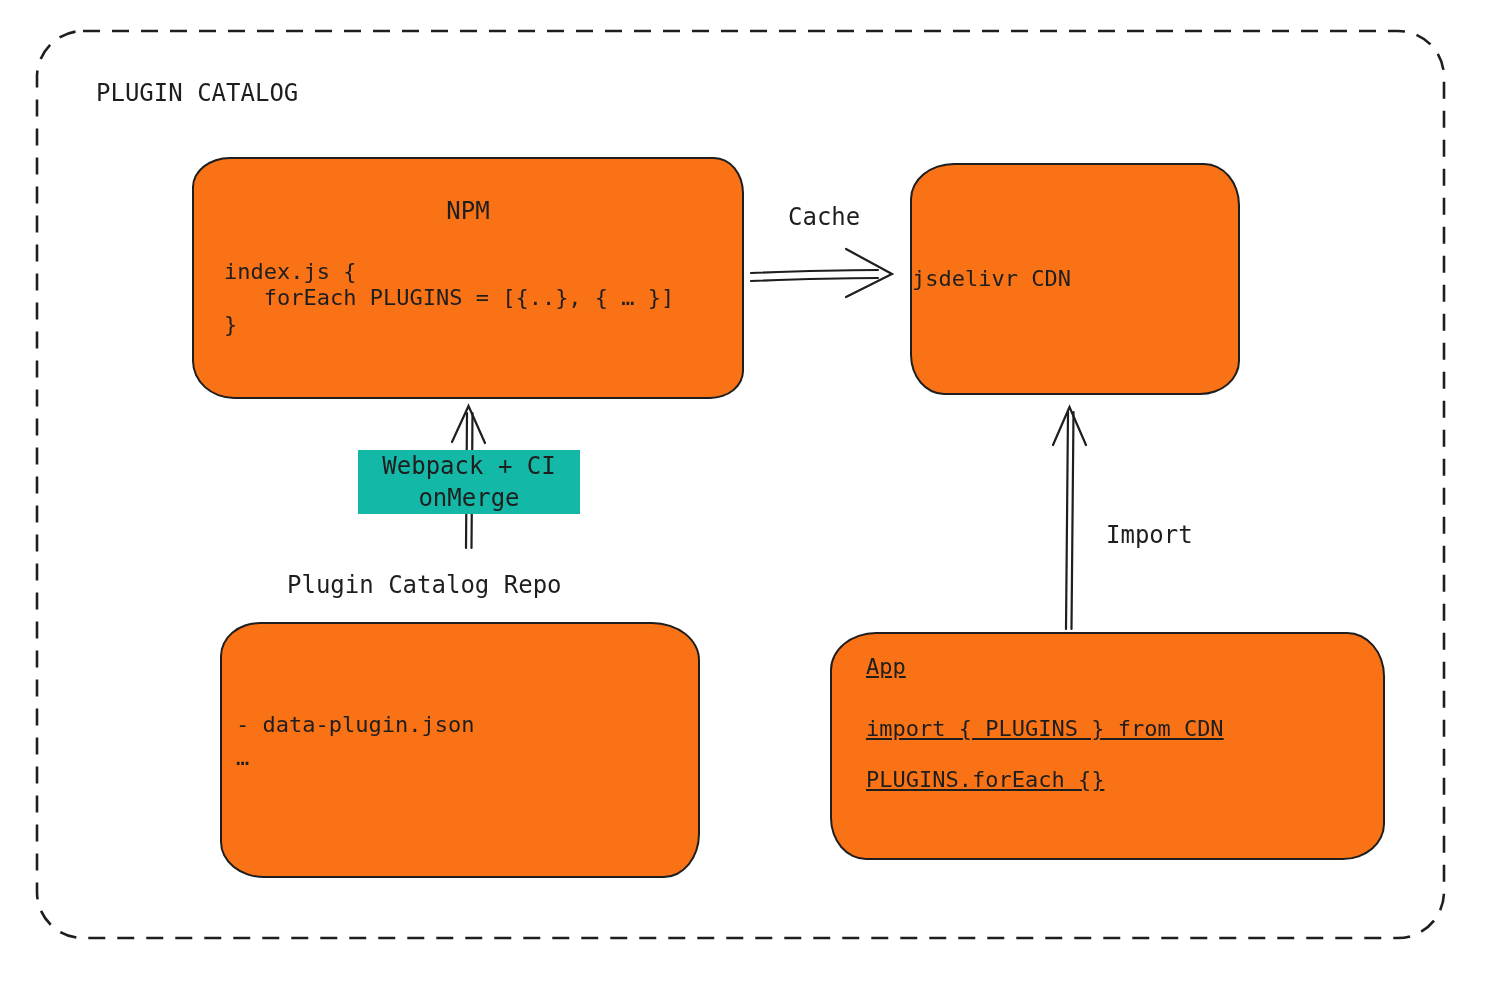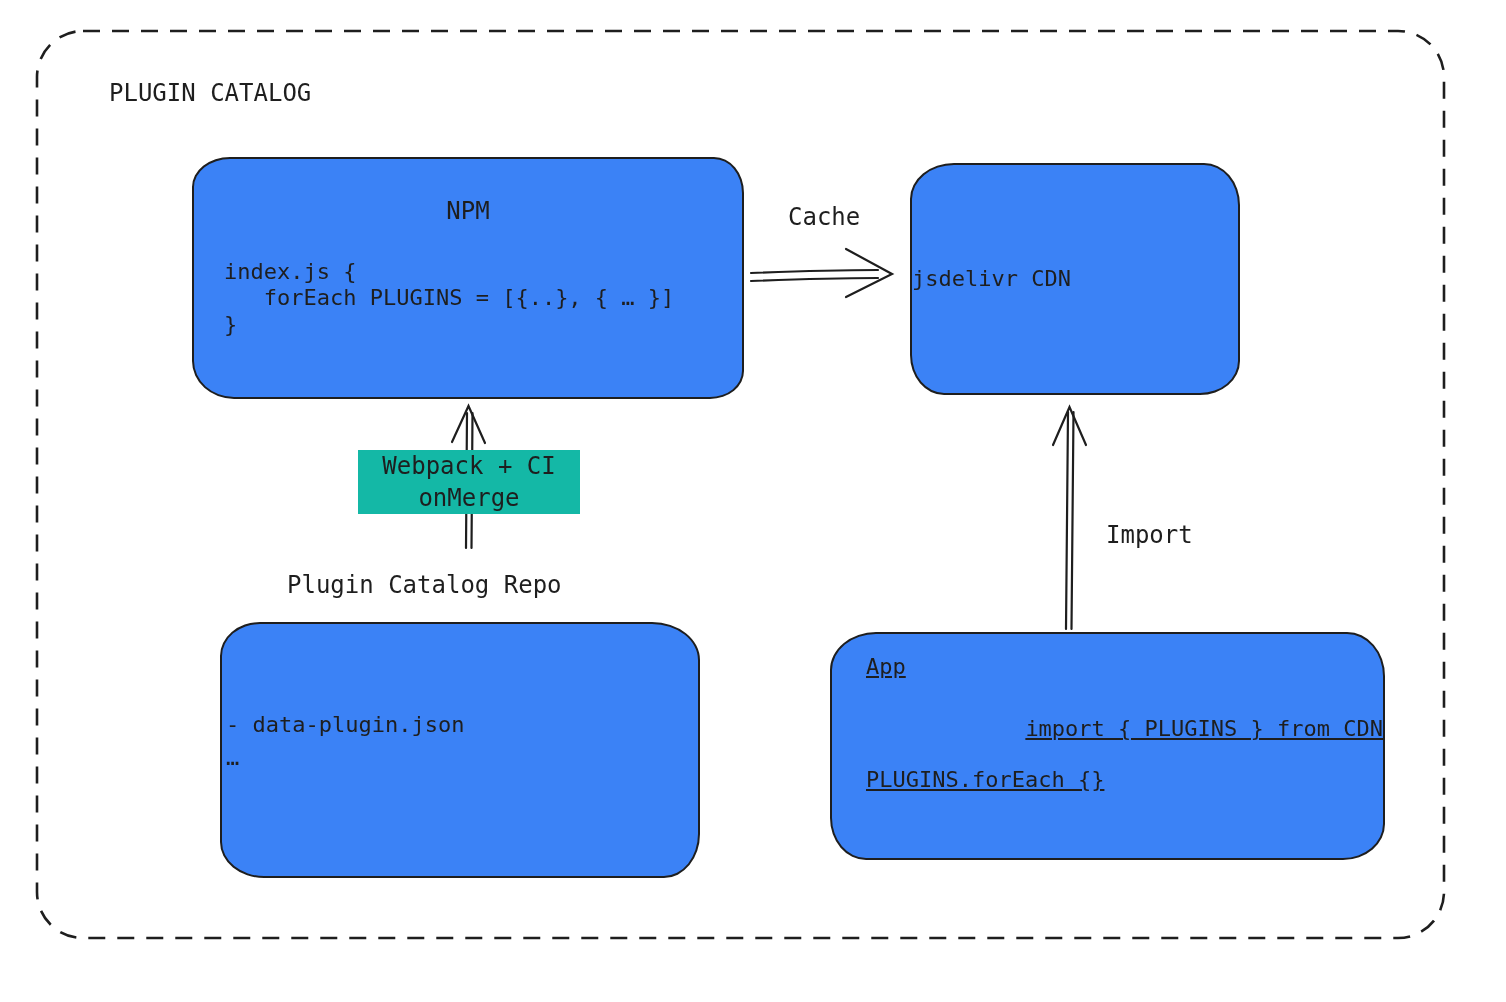--- a/index.html
+++ b/index.html
@@ -9,52 +9,52 @@
     width: 1506px;
     height: 1002px;
     background: #ffffff;
     color: #1e1e1e;
     font-family: "DejaVu Sans Mono", "Liberation Mono", monospace;
     overflow: hidden;
   }
   .arrows { position: absolute; left: 0; top: 0; }
   .node {
     position: absolute;
-    background: #3b82f6;
+    background: #f97316;
     border: 2.4px solid #1e1e1e;
   }
   .label { position: absolute; font-size: 24px; line-height: 1.25; }
   .txt { white-space: pre; font-size: 22px; line-height: 1.2; }
 
   
   .npm-node { left: 192px; top: 157px; width: 552px; height: 242px;
               border-radius: 38px 30px 34px 42px / 30px 36px 28px 38px; }
   .npm-title { text-align: center; margin-top: 38px; font-size: 24px; }
   .npm-code { margin-top: 34px; padding-left: 30px; line-height: 31px; }
 
   
   .cdn-node { left: 910px; top: 163px; width: 330px; height: 232px;
               display: flex; align-items: center; justify-content: flex-start;
               border-radius: 44px 36px 40px 34px / 36px 42px 34px 40px; }
 
   
   .repo-node { left: 220px; top: 622px; width: 480px; height: 256px;
-               padding-top: 84px; padding-left: 4px;
+               padding-top: 84px; padding-left: 14px;
                border-radius: 40px 48px 36px 44px / 34px 38px 44px 36px; }
   .repo-node .txt { line-height: 33px; }
 
   
   .app-node { left: 830px; top: 632px; width: 555px; height: 228px;
               padding-top: 20px; padding-left: 34px;
               border-radius: 46px 38px 42px 36px / 38px 44px 36px 42px; text-decoration: underline; }
-  .app-line1 { margin-top: 36px; text-align: right; }
+  .app-line1 { margin-top: 36px; }
   .app-line2 { margin-top: 24px; }
 
   
-  .frame-title { left: 109px; top: 78px; text-align: right; }
+  .frame-title { left: 96px; top: 78px; text-align: right; }
   .cache-label { left: 788px; top: 202px; }
   .webpack-label { left: 358px; top: 450px; width: 222px; text-align: center;
                    background: #14b8a6; line-height: 32px; padding: 0 2px; }
   .repo-label { left: 287px; top: 570px; }
   .import-label { left: 1106px; top: 520px; }
 </style>
 </head>
 <body>
 
 <div class="canvas">

